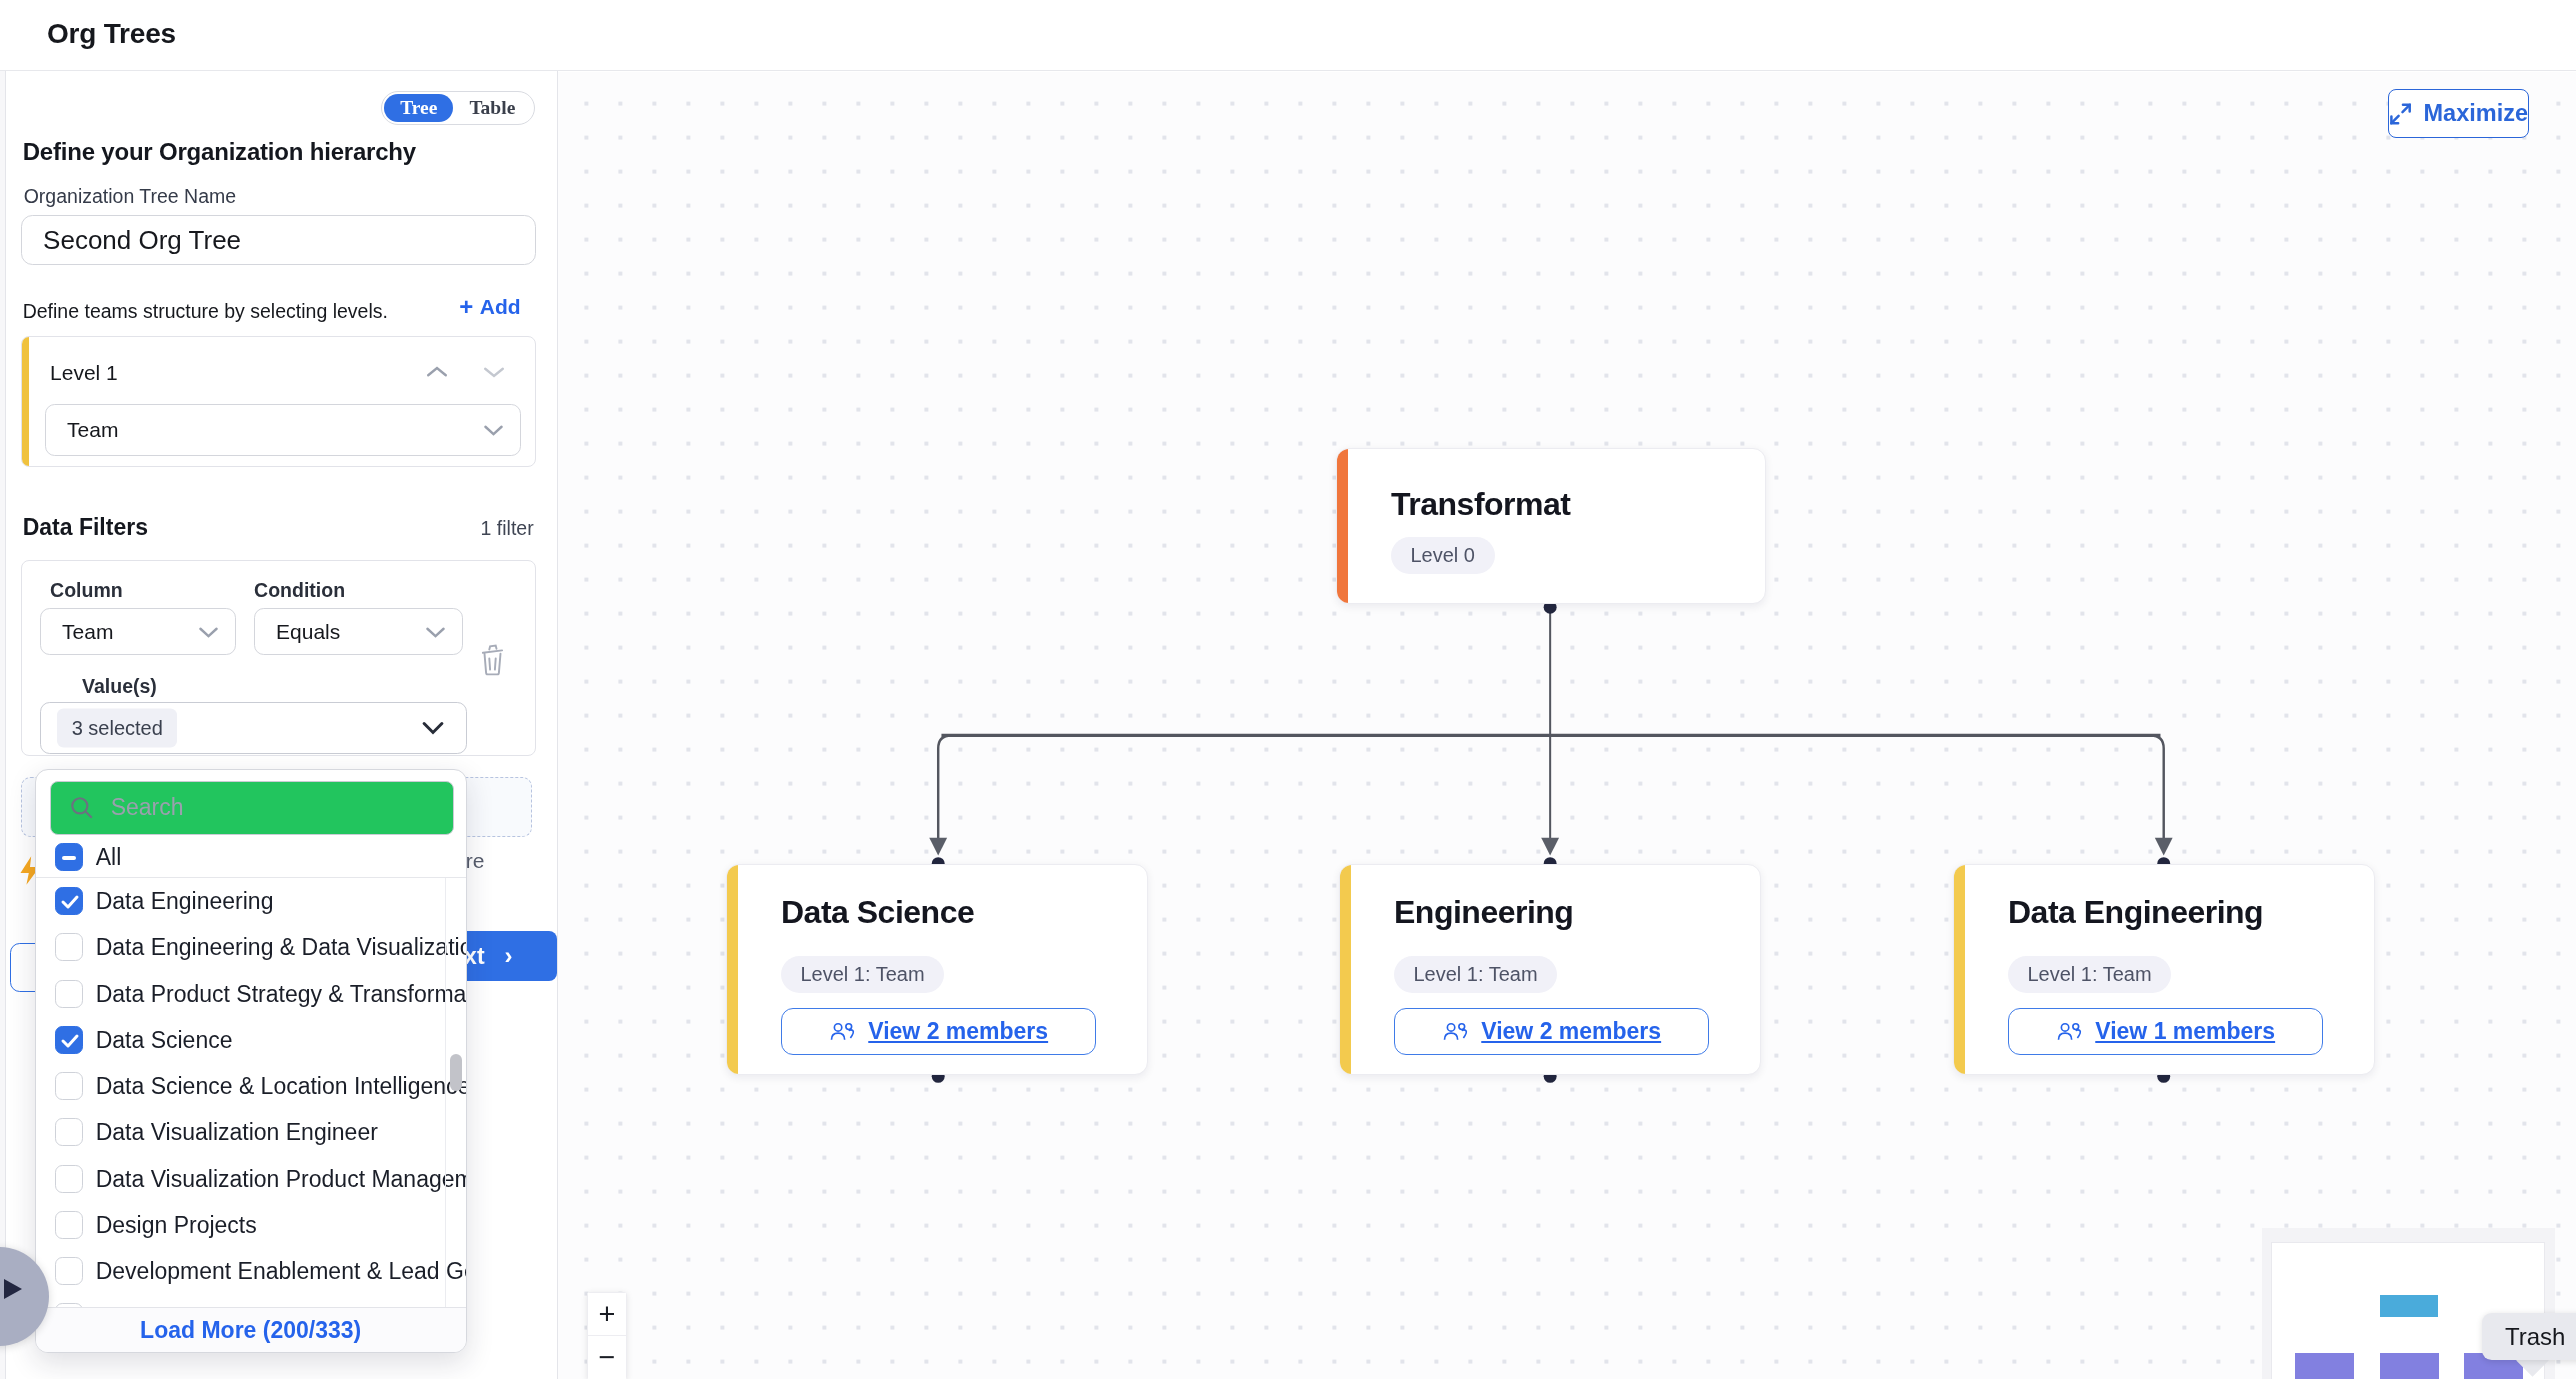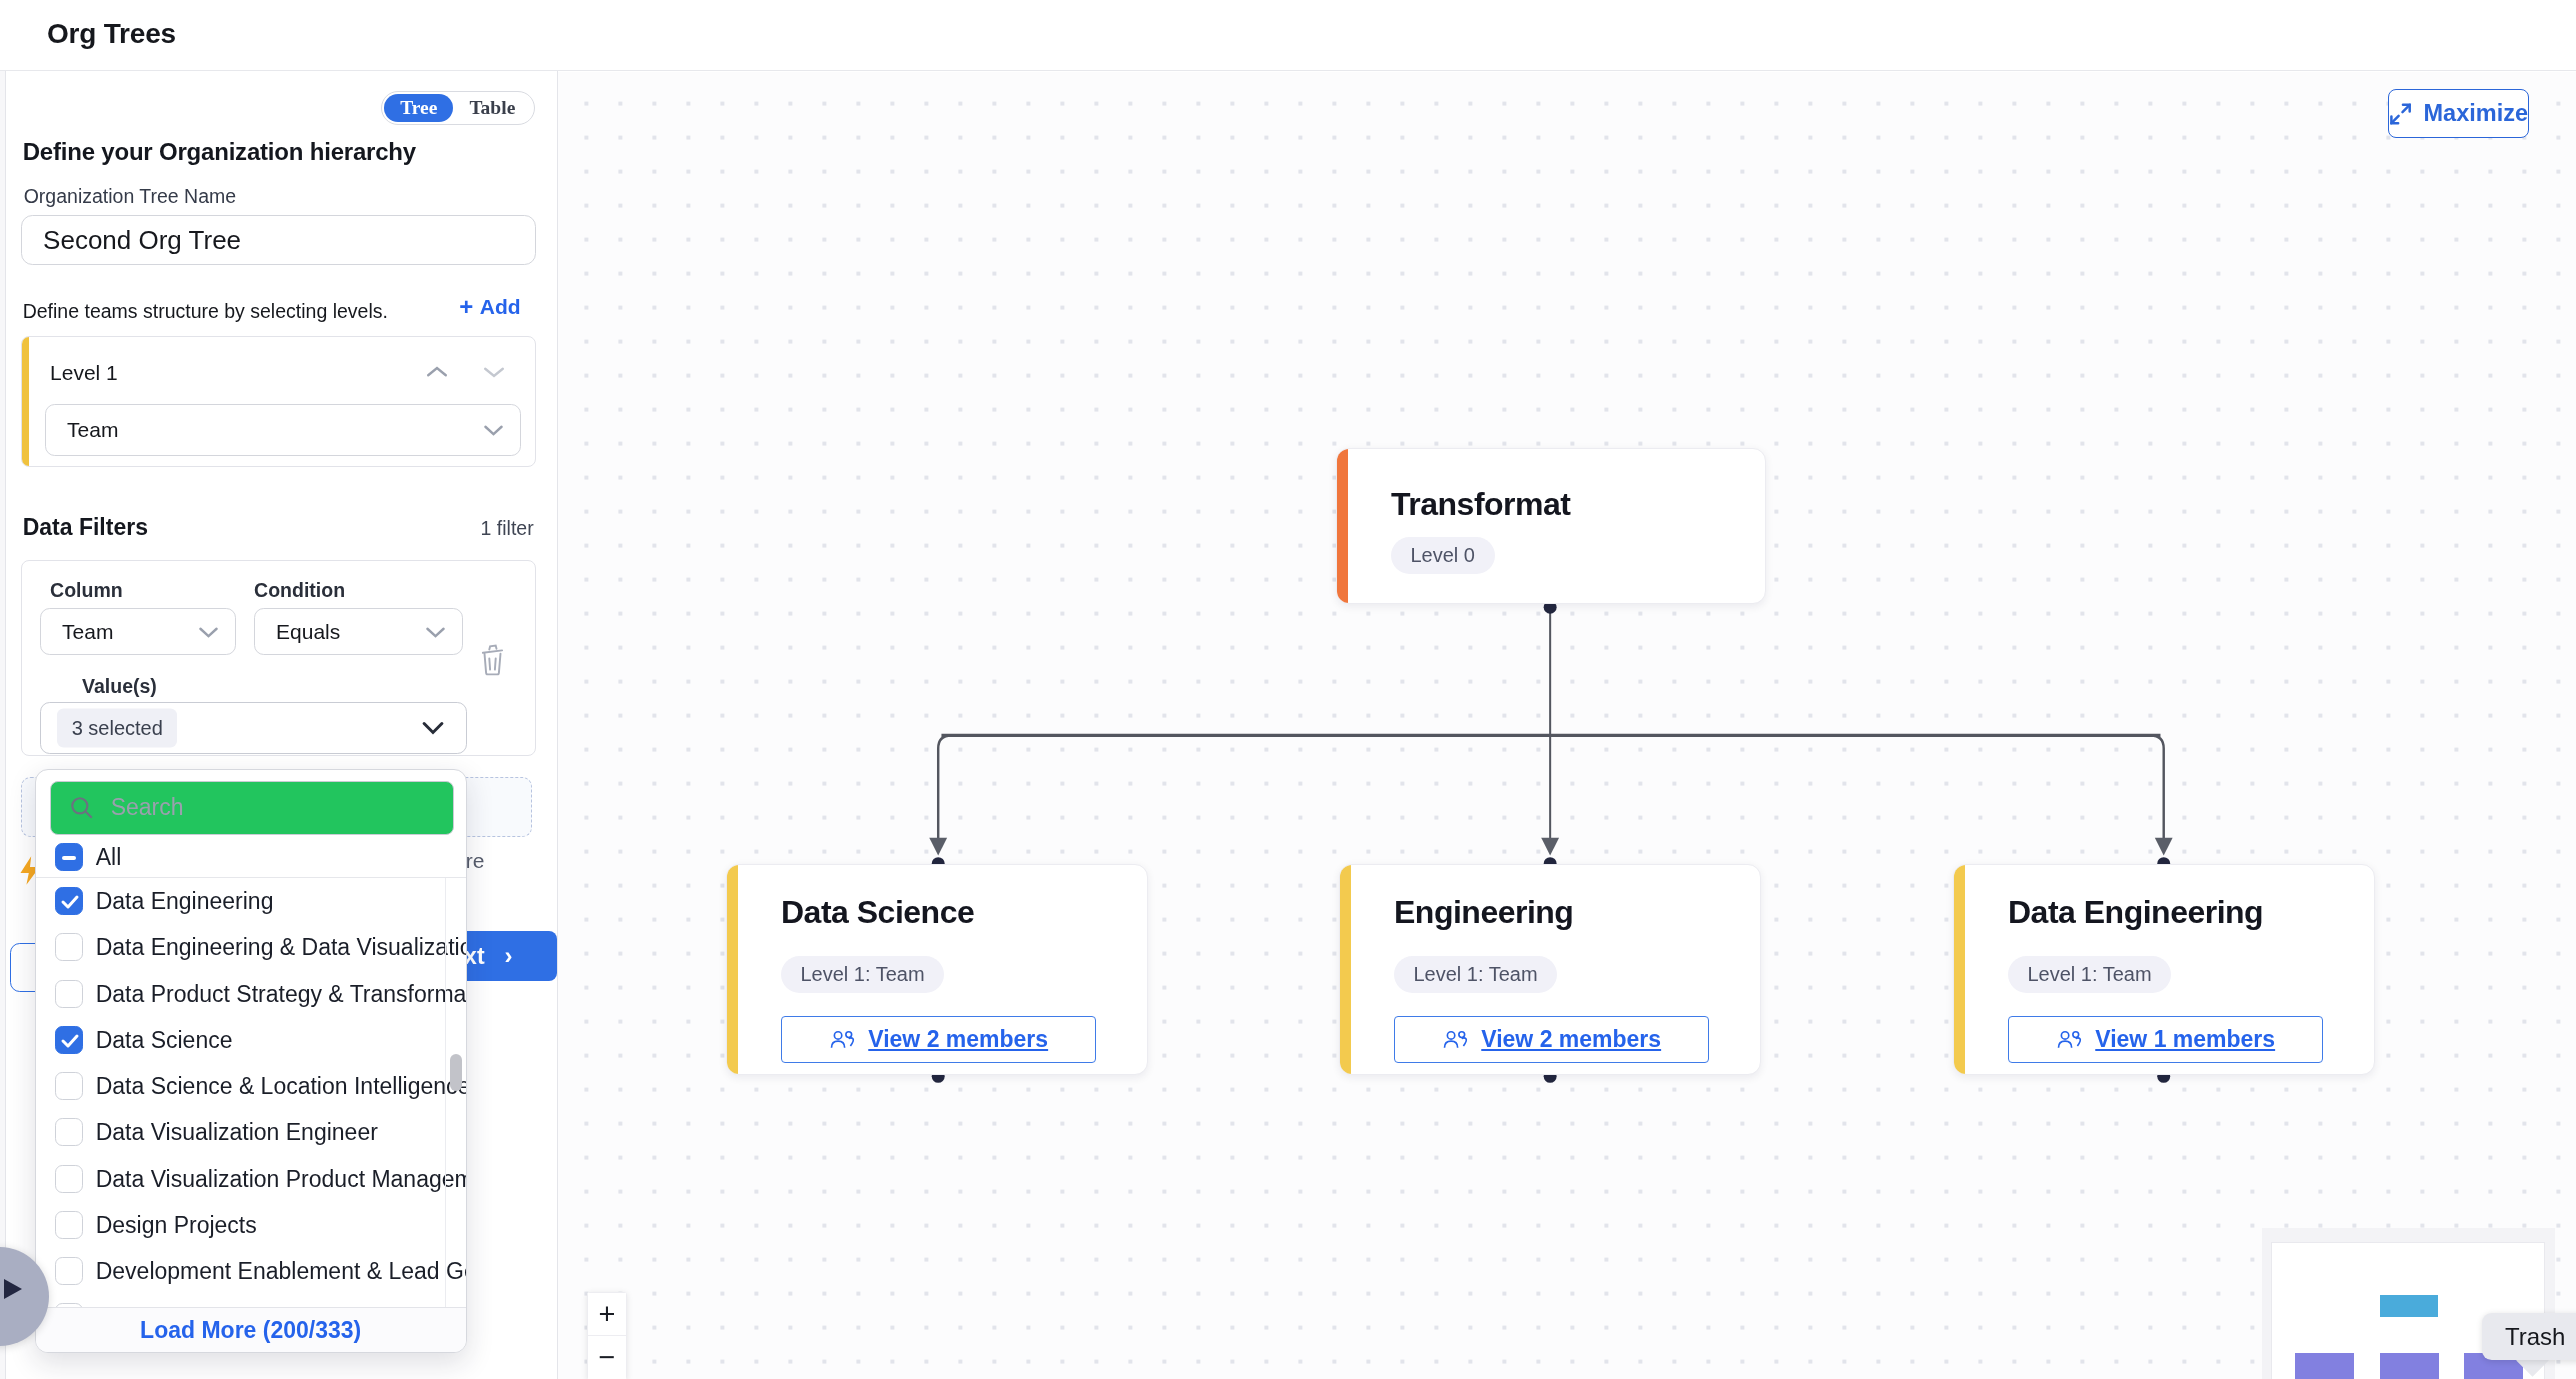--- a/index.html
+++ b/index.html
@@ -80,21 +80,21 @@
   .canvas { position:absolute; left:558px; top:72px; width:2018px; height:1307px; background-color:#fcfcfd;
             background-image:radial-gradient(#e2e4eb 2.1px, transparent 2.3px); background-size:34px 34px; background-position:11.4px 14.6px; z-index:0; }
   .edges { position:absolute; left:0; top:0; width:2576px; height:1380px; z-index:1; pointer-events:none; }
 
   .maxi-btn { position:absolute; left:2388px; top:89px; width:141px; height:49px; background:#fff; border:1.6px solid #2b66d9; border-radius:8px; display:flex; align-items:center; justify-content:center; gap:11.4px; color:#2b66d9; font-size:23.5px; font-weight:700; z-index:3; }
 
   .node { position:absolute; background:#fff; border:0.8px solid #ececf1; border-radius:13px; box-shadow:0 2.4px 8px rgba(20,20,50,0.07); overflow:hidden; z-index:2; }
   .node-accent { position:absolute; left:0; top:0; width:10.6px; height:100%; }
   .node-title { position:absolute; left:54px; font-size:32px; font-weight:800; color:#14161f; letter-spacing:-0.5px; white-space:nowrap; }
   .node-badge { position:absolute; left:54px; height:37px; line-height:37px; padding:0 19.5px; border-radius:18.7px; background:#f1f1f8; color:#4e5366; font-size:20px; white-space:nowrap; }
-  .mem-btn { position:absolute; left:54px; top:143px; width:315px; height:47px; border:1.2px solid #3f7be8; border-radius:4px; background:#fff; display:flex; align-items:center; justify-content:center; gap:11.4px;margin-top:8px; }
+  .mem-btn { position:absolute; left:54px; top:143px; width:315px; height:47px; border:1.2px solid #3f7be8; border-radius:12px; background:#fff; display:flex; align-items:center; justify-content:center; gap:11.4px; }
   .mem-btn span { font-size:23px; font-weight:700; color:#2563eb; text-decoration:underline; }
 
   .zoom-ctl { position:absolute; left:587px; top:1292px; width:40px; z-index:3; box-shadow:0 1.6px 6.5px rgba(0,0,0,0.10); border-radius:3.2px; overflow:hidden; }
   .zoom-btn { width:40px; height:44px; background:#fff; border:0.8px solid #ededf1; display:flex; align-items:center; justify-content:center; font-size:29px; color:#1a1d24; }
   .zoom-btn + .zoom-btn { border-top:none; }
 
   .minimap { position:absolute; left:2262px; top:1228px; width:293px; height:162px; background:#f3f3f6; z-index:2; }
   .mm-inner { position:absolute; left:9px; top:14px; width:274px; height:154px; background:#fff; border:0.8px solid #e9e9ee; }
   .mm-rect { position:absolute; }
 

